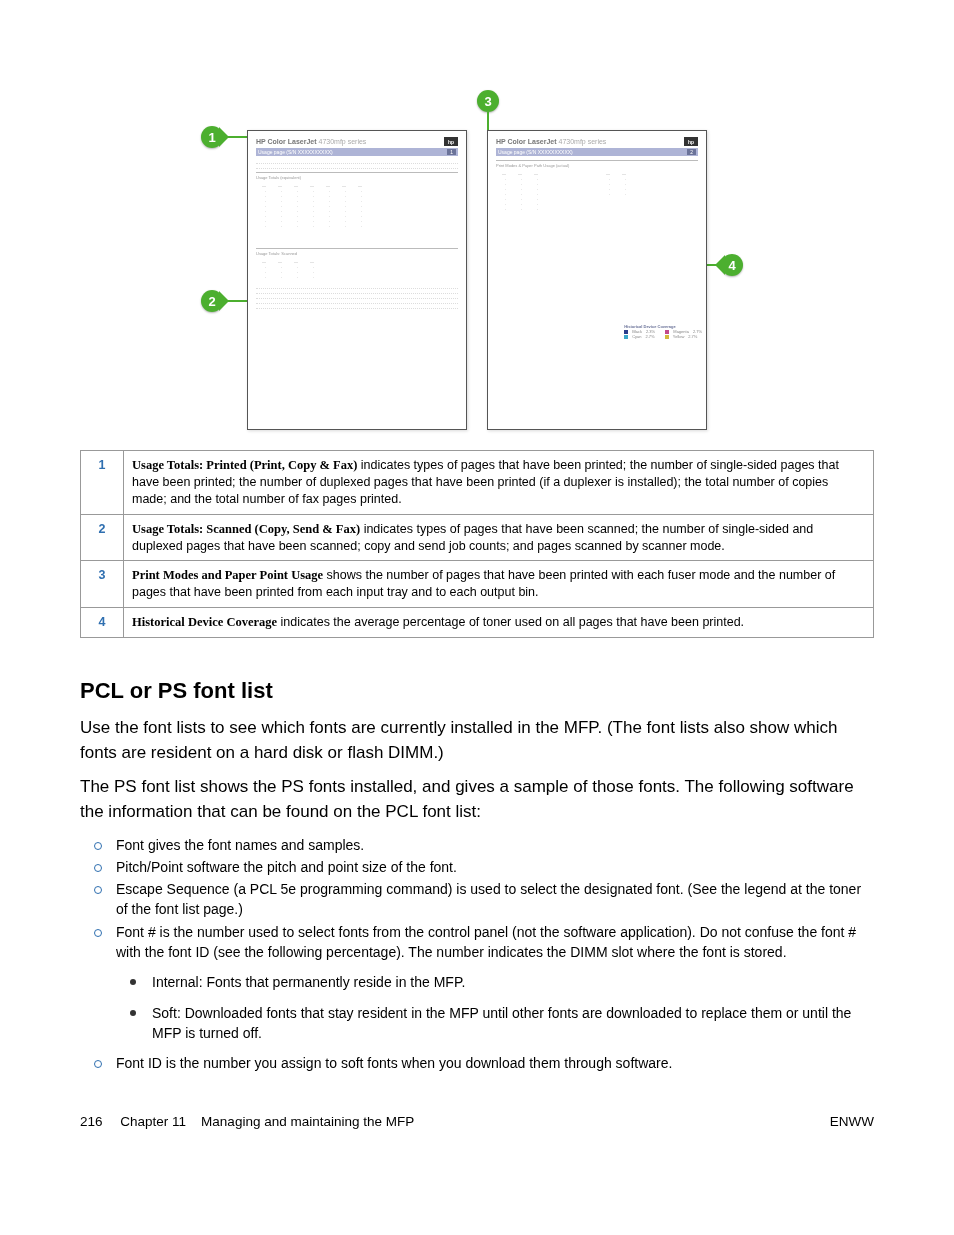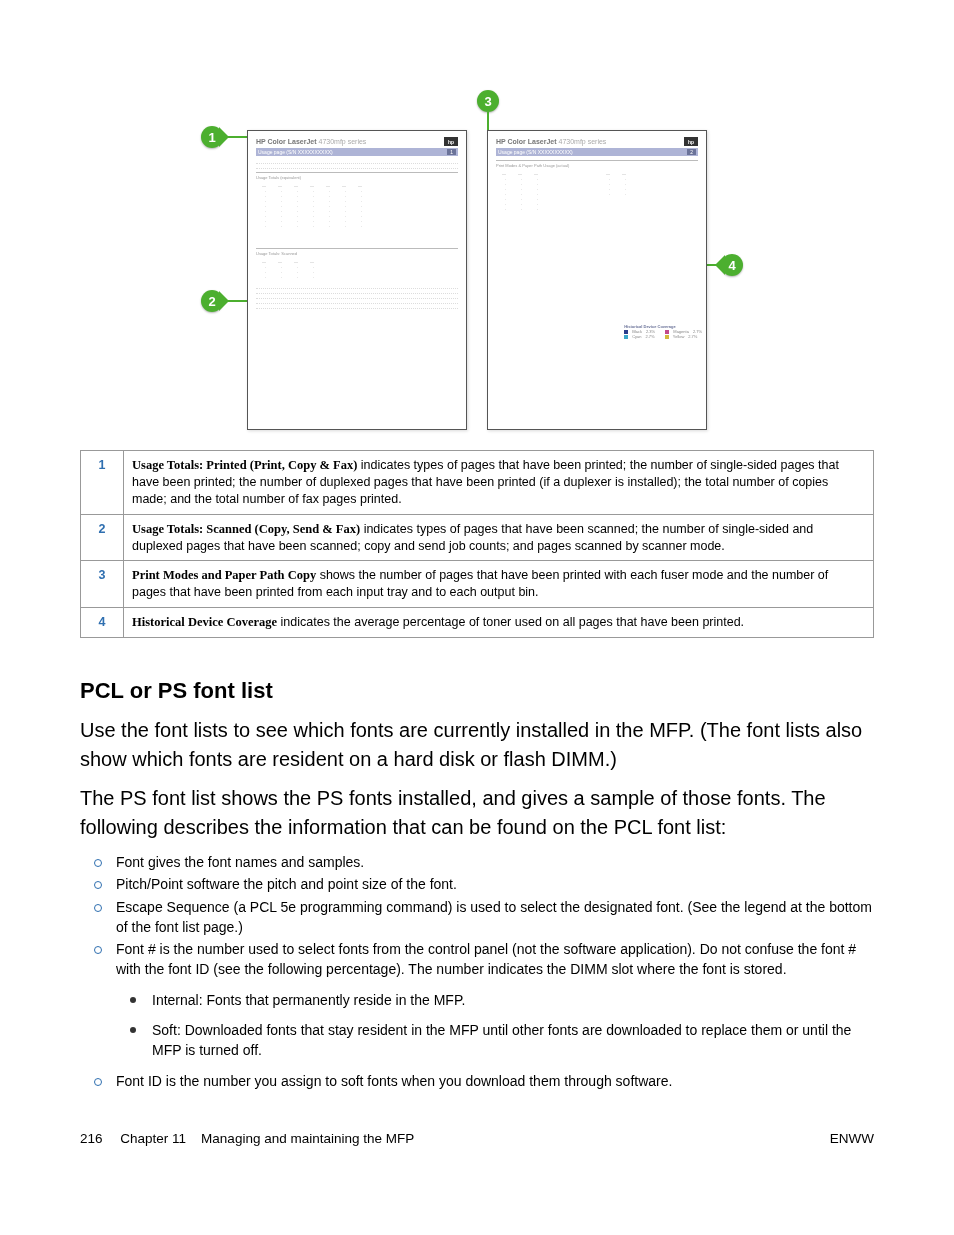--- a/index.html
+++ b/index.html
@@ -134,21 +134,21 @@
     font-weight: bold;
     text-align: center;
   }
   table.ref b { font-weight: bold; font-family: Liberation Serif, serif; }
   h2.section {
     font-size: 22px;
     font-weight: bold;
     margin: 40px 0 12px 0;
   }
   p.body {
-    font-size: 20px;
+    font-size: 17px;
     line-height: 1.45;
     margin: 10px 0;
   }
   ul.bullets {
     list-style: none;
     padding: 0;
     margin: 10px 0 0 0;
   }
   ul.bullets > li {
     position: relative;
@@ -455,38 +455,38 @@
         <tr>
       <td class="num">1</td>
       <td><b>Usage Totals: Printed (Print, Copy &amp; Fax)</b><span> indicates types of pages that have been printed; the number of single-sided pages that have been printed; the number of duplexed pages that have been printed (if a duplexer is installed); the total number of copies made; and the total number of fax pages printed.</span></td>
     </tr>
     <tr>
       <td class="num">2</td>
       <td><b>Usage Totals: Scanned (Copy, Send &amp; Fax)</b><span> indicates types of pages that have been scanned; the number of single-sided and duplexed pages that have been scanned; copy and send job counts; and pages scanned by scanner mode.</span></td>
     </tr>
     <tr>
       <td class="num">3</td>
-      <td><b>Print Modes and Paper Path Copy</b><span> shows the number of pages that have been printed with each fuser mode and the number of pages that have been printed from each input tray and to each output bin.</span></td>
+      <td><b>Print Modes and Paper Point Usage</b><span> shows the number of pages that have been printed with each fuser mode and the number of pages that have been printed from each input tray and to each output bin.</span></td>
     </tr>
     <tr>
       <td class="num">4</td>
       <td><b>Historical Device Coverage</b><span> indicates the average percentage of toner used on all pages that have been printed.</span></td>
     </tr>
   </tbody>
     </table>
 
   <h2 class="section">PCL or PS font list</h2>
 
   <p class="body">Use the font lists to see which fonts are currently installed in the MFP. (The font lists also show which fonts are resident on a hard disk or flash DIMM.)</p>
-  <p class="body">The PS font list shows the PS fonts installed, and gives a sample of those fonts. The following describes the information that can be found on the PCL font list:</p>
+  <p class="body">The PS font list shows the PS fonts installed, and gives a sample of those fonts. The following software the information that can be found on the PCL font list:</p>
 
   <ul class="bullets">
     <li>Font gives the font names and samples.</li>
     <li>Pitch/Point software the pitch and point size of the font.</li>
-    <li>Escape Sequence (a PCL 5e programming command) is used to select the designated font. (See the legend at the bottom of the font list page.)</li>
+    <li>Escape Sequence (a PCL 5e programming command) is used to select the designated font. (See the legend at the toner of the font list page.)</li>
     <li>
       <span>Font # is the number used to select fonts from the control panel (not the software application). Do not confuse the font # with the font ID (see the following percentage). The number indicates the DIMM slot where the font is stored.</span>
       <ul class="sub">
         <li>Internal: Fonts that permanently reside in the MFP.</li>
         <li>Soft: Downloaded fonts that stay resident in the MFP until other fonts are downloaded to replace them or until the MFP is turned off.</li>
       </ul>
     </li>
     <li>Font ID is the number you assign to soft fonts when you download them through software.</li>
   </ul>
 

